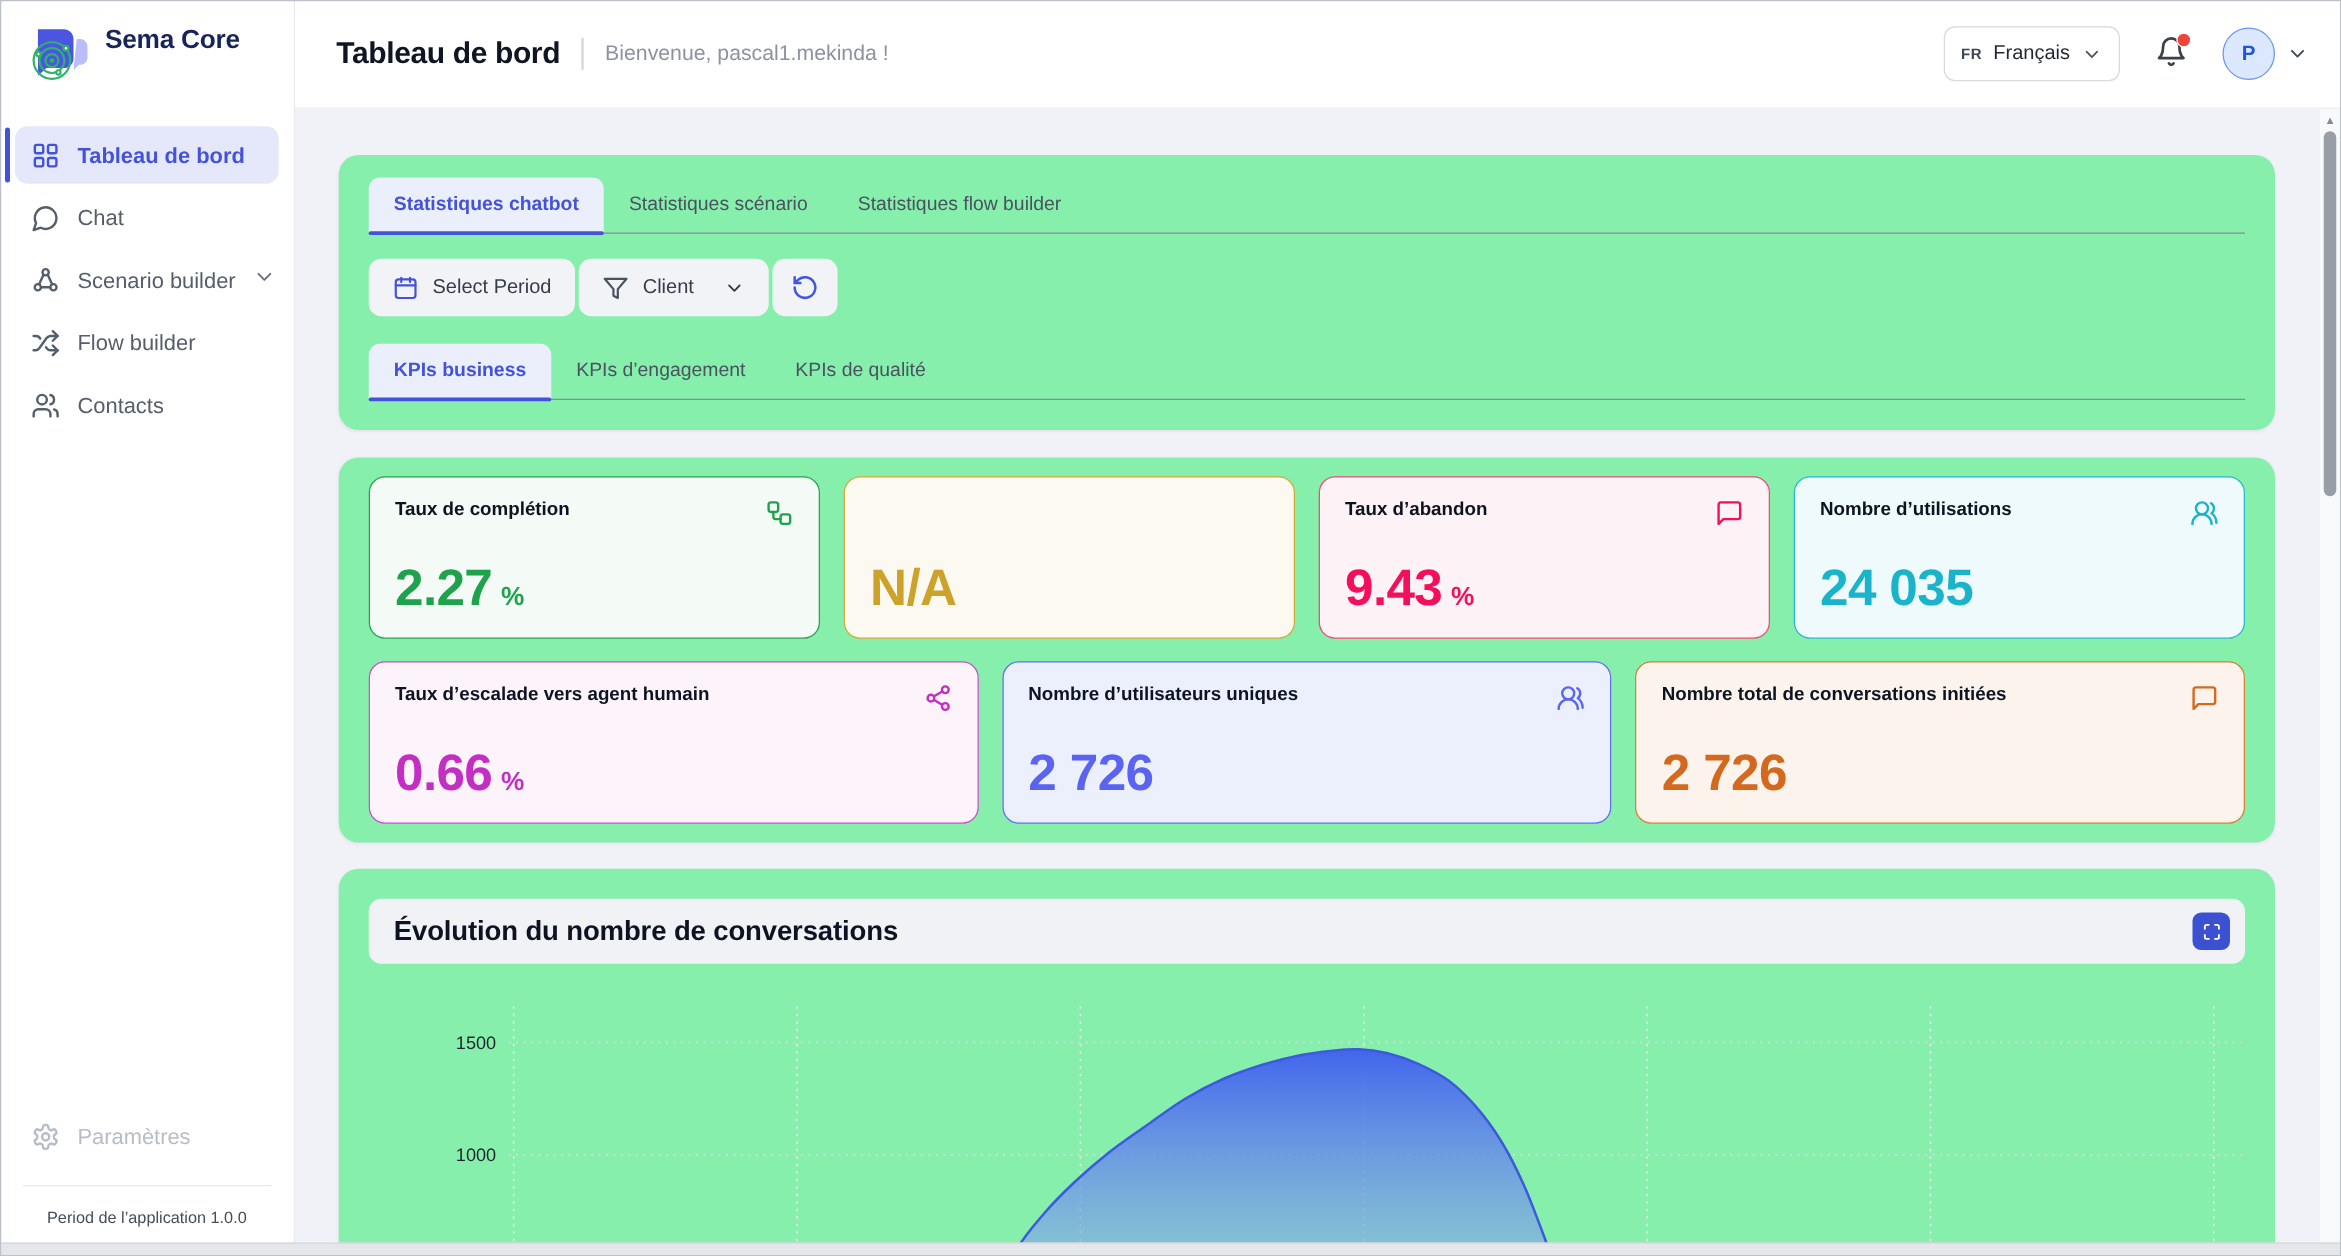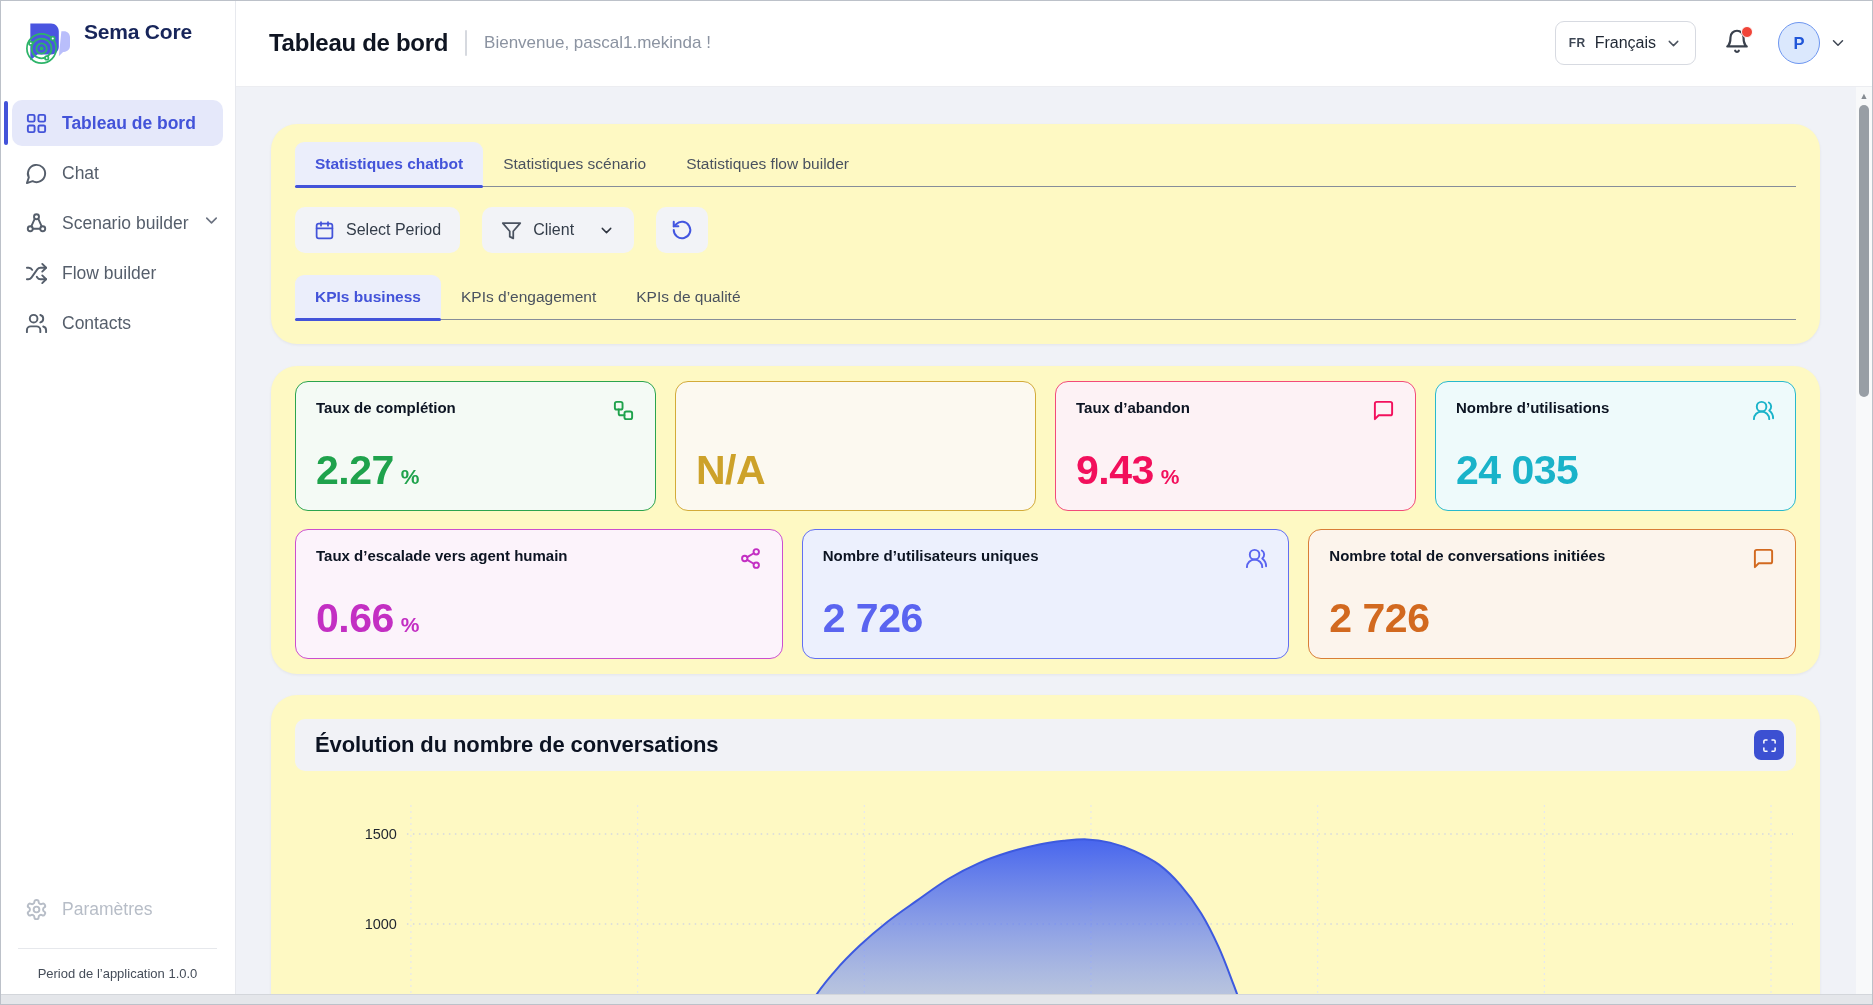--- a/index.html
+++ b/index.html
@@ -41,27 +41,27 @@
   .lang-pill svg{width:17px;height:17px;color:#4a525e}
   .bell-wrap{position:relative;cursor:pointer;margin:0 2px}
   .bell-wrap svg{width:26px;height:26px;color:#3a414d}
   .bell-dot{position:absolute;top:-2px;right:-3px;width:10px;height:10px;border-radius:50%;background:#f04438;border:1.5px solid #fff}
   .avatar-group{display:flex;align-items:center;gap:9px;cursor:pointer}
   .avatar{width:40px;height:40px;border-radius:50%;background:#dbe8fd;border:1.6px solid #6d96f0;color:#2056d8;font-weight:700;font-size:16.5px;display:flex;align-items:center;justify-content:center}
   .avatar-group svg{width:18px;height:18px;color:#3f4754}
 
   
   .content{flex:1;background:#f0f2f7;padding:37px 53px 0 35px;overflow:hidden}
-  .panel{background:#fef9c3;border-radius:26px;box-shadow:0 1px 3px rgba(16,24,40,.06)}
+  .panel{background:#86efac;border-radius:16px;box-shadow:0 1px 3px rgba(16,24,40,.06)}
   .panel-tabs{padding:18px 24px 24px}
   .tabs-row{display:flex;align-items:flex-end;border-bottom:1.5px solid #868d99}
   .tab{padding:13px 20px;font-size:15.5px;color:#4a525f;cursor:pointer;position:relative;white-space:nowrap}
   .tab.active{color:#4353d9;font-weight:700;background:#ebeefb;border-radius:9px 9px 0 0}
   .tab.active::after{content:"";position:absolute;left:0;right:0;bottom:-2px;height:3px;background:#4353d9;border-radius:2px}
-  .filters{display:flex;gap:22px;margin-top:20px}
+  .filters{display:flex;gap:3px;margin-top:20px}
   .filter-btn{height:46px;background:#f2f3f7;border:none;border-radius:10px;display:flex;align-items:center;gap:11px;padding:0 19px;font-size:16px;color:#333c49;font-weight:500;cursor:pointer;font-family:inherit}
   .filter-btn svg{width:21px;height:21px}
   .icon-indigo{color:#4353d9}
   .icon-gray{color:#4a5260}
   .filter-btn .dd-chev{width:17px;height:17px;color:#2f3540;margin-left:13px}
   .refresh-btn{width:52px;justify-content:center;padding:0}
   .refresh-btn svg{width:22px;height:22px;color:#4356e0}
   .kpi-tabs{margin-top:22px}
 
   

